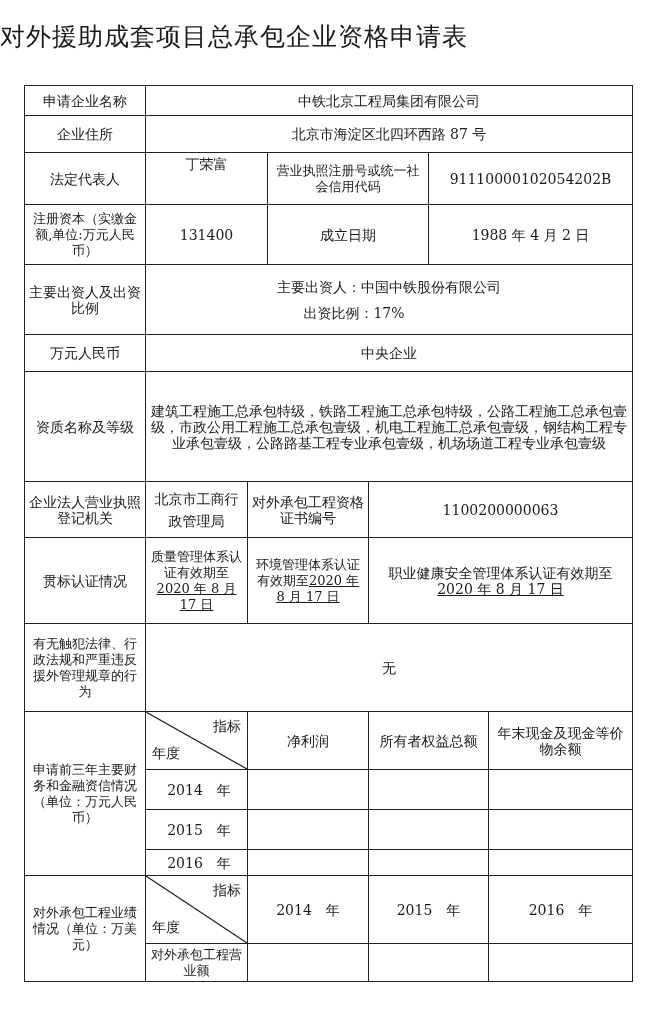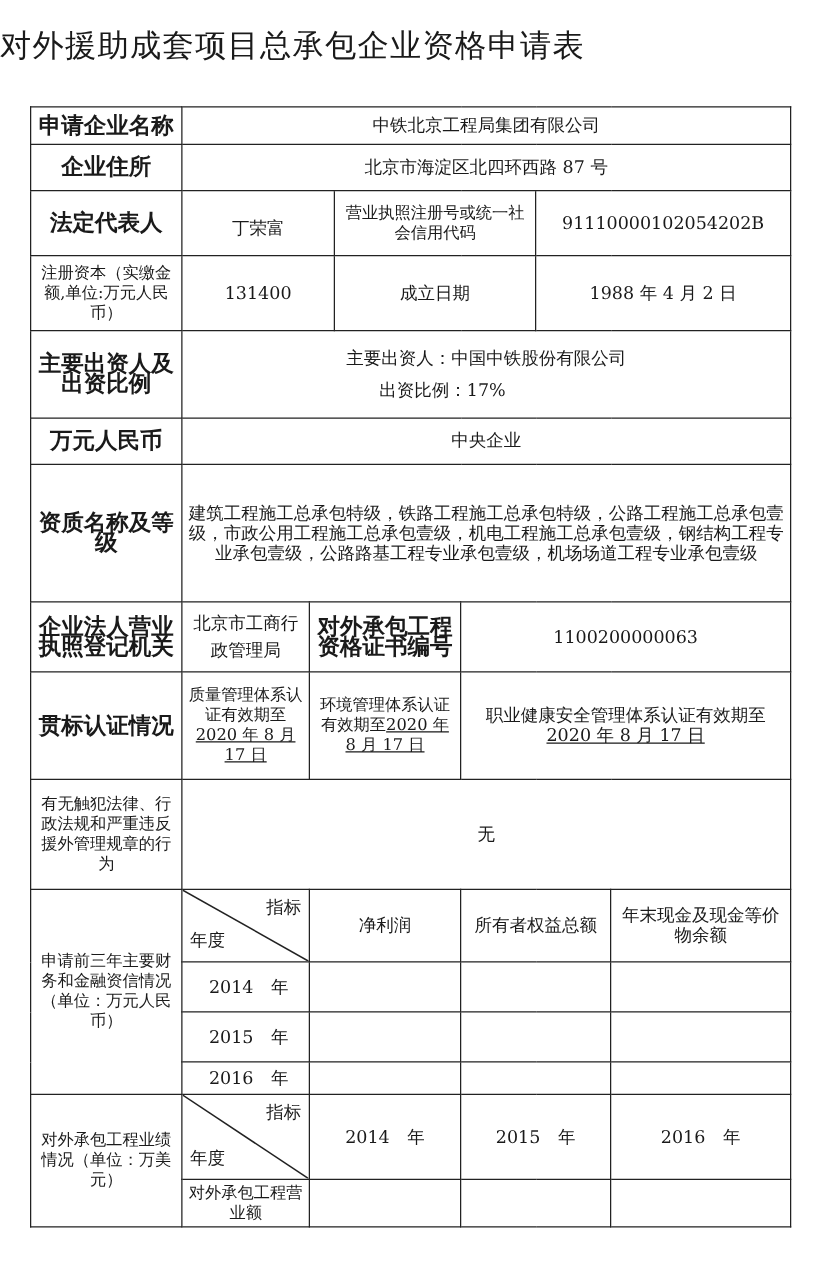--- a/index.html
+++ b/index.html
@@ -1,20 +1,20 @@
 <!DOCTYPE html>
 <html><head>
 <meta charset="utf-8">
 <style>
   html,body{margin:0;padding:0;background:#fff;}
   body{width:656px;height:1030px;position:relative;overflow:hidden;font-family:"DejaVu Serif","Liberation Serif",serif;color:#1a1a1a;}
   .title{position:absolute;top:20px;left:0;width:656px;text-align:left;font-size:25px;letter-spacing:1px;}
   .tbl{position:absolute;left:24px;top:85px;width:608px;border-collapse:collapse;table-layout:fixed;font-size:14px;}
   .tbl td{border:1.5px solid #222;padding:0 3px;text-align:center;vertical-align:middle;line-height:16px;overflow:hidden;}
-  .lbl{font-size:18px;line-height:15px;font-weight:bold;}
+  .lbl{font-size:14px;line-height:15px;}
   .sm{font-size:13px;line-height:14px;}
   .left{text-align:left;}
   .para{text-align:center;font-size:14px;line-height:26px;padding:2px 4px !important;}
   .u{text-decoration:underline;}
   .diag{position:relative;padding:0 !important;}
   .diag svg{position:absolute;left:0;top:0;width:100%;height:100%;}
   .diag .tr{position:absolute;right:6px;top:6px;font-size:14px;}
   .diag .bl{position:absolute;left:6px;bottom:8px;font-size:14px;}
 </style>
 </head>
@@ -37,21 +37,21 @@
       <tr style="height:30px">
     <td class="lbl">申请企业名称</td>
     <td colspan="6">中铁北京工程局集团有限公司</td>
   </tr>
   <tr style="height:37px">
     <td class="lbl">企业住所</td>
     <td colspan="6">北京市海淀区北四环西路 87 号</td>
   </tr>
   <tr style="height:52px">
     <td class="lbl">法定代表人</td>
-    <td colspan="2" style="vertical-align:top;padding-top:22px">丁荣富</td>
+    <td colspan="2" style="vertical-align:top;padding-top:3px">丁荣富</td>
     <td colspan="2" class="sm">营业执照注册号或统一社会信用代码</td>
     <td colspan="2">91110000102054202B</td>
   </tr>
   <tr style="height:60px">
     <td class="sm left">注册资本（实缴金额,单位:万元人民币）</td>
     <td colspan="2">131400</td>
     <td colspan="2">成立日期</td>
     <td colspan="2">1988 年 4 月 2 日</td>
   </tr>
   <tr style="height:70px">

